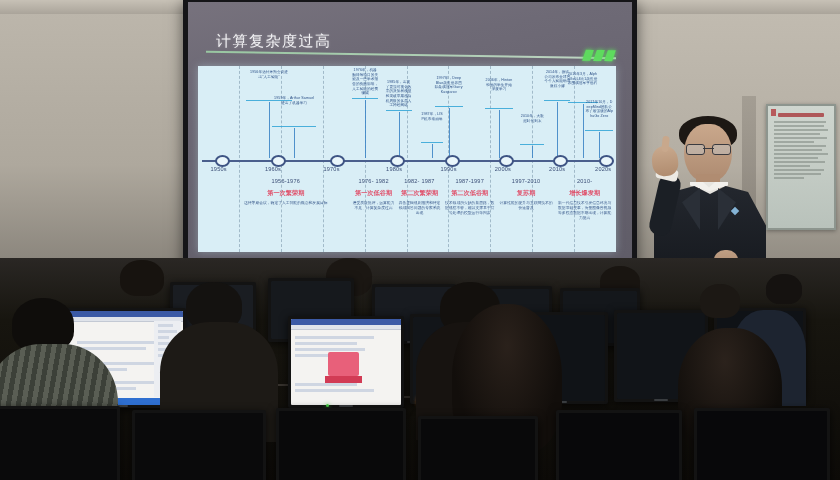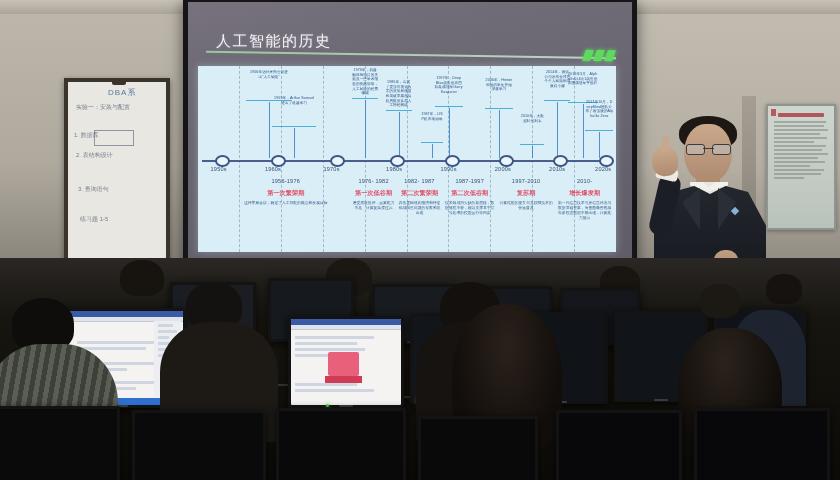--- a/index.html
+++ b/index.html
@@ -153,30 +153,20 @@
 <body>
 
 <div id="stage">
 
   <div class="wall"></div>
   <div class="wall-left"></div>
   <div class="wall-right"></div>
   <div class="ceiling-strip"></div>
   <div class="wallbox"></div>
 
-  <div class="whiteboard">
-    <div class="wb-clip"></div>
-    <div class="wb-ink wb-title">DBA系</div>
-    <div class="wb-ink" style="top:22px;left:8px;width:84px;">实验一：安装与配置</div>
-    <div class="wb-box" style="left:26px;top:48px;width:38px;height:14px;"></div>
-    <div class="wb-ink" style="top:50px;left:6px;">1. 数据库</div>
-    <div class="wb-ink" style="top:70px;left:8px;width:80px;">2. 表结构设计</div>
-    <div class="wb-ink" style="top:104px;left:10px;width:76px;">3. 查询语句</div>
-    <div class="wb-ink" style="top:134px;left:12px;width:72px;">练习题 1-5</div>
-  </div>
 
   <div class="poster">
     <div class="poster-tag"></div>
     <div class="poster-h"></div>
     <div class="poster-l" style="width:52px"></div>
       <div class="poster-l" style="width:50px"></div>
     <div class="poster-l" style="width:54px"></div>
       <div class="poster-l" style="width:46px"></div>
     <div class="poster-l" style="width:53px"></div>
       <div class="poster-l" style="width:40px"></div>
@@ -187,21 +177,21 @@
     <div class="poster-l" style="width:51px"></div>
       <div class="poster-l" style="width:36px"></div>
     <div class="poster-l" style="width:50px"></div>
       <div class="poster-l" style="width:47px"></div>
     <div class="poster-l" style="width:30px"></div>
   </div>
 
   <div class="screen-frame"></div>
   <div class="screen">
 
-    <div class="slide-title">人工智能的历史</div>
+    <div class="slide-title">计算复杂度过高</div>
     <div class="title-rule"></div>
     <div class="green-marks">
       <div class="gm"></div>
         <div class="gm"></div>
         <div class="gm"></div>
     </div>
 
     <div class="chart" id="chart">
       <div class="colgrid">
         <div class="cdiv"></div>

